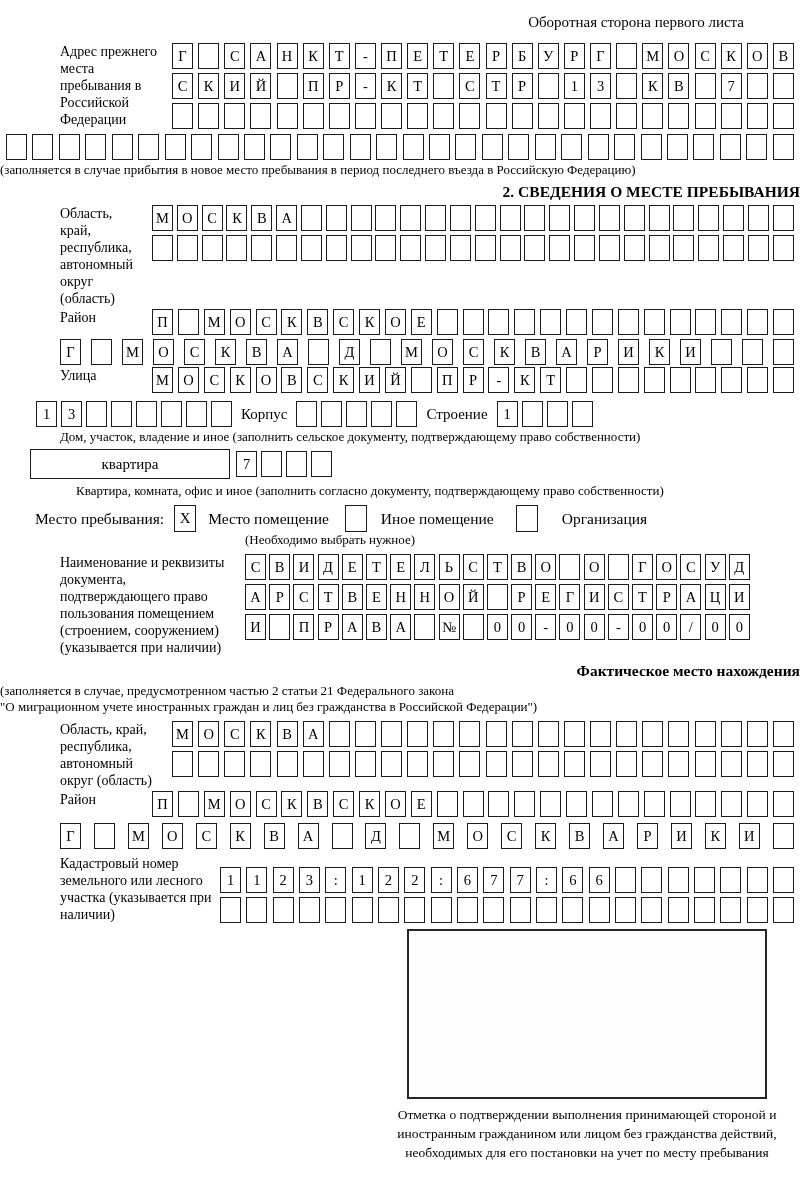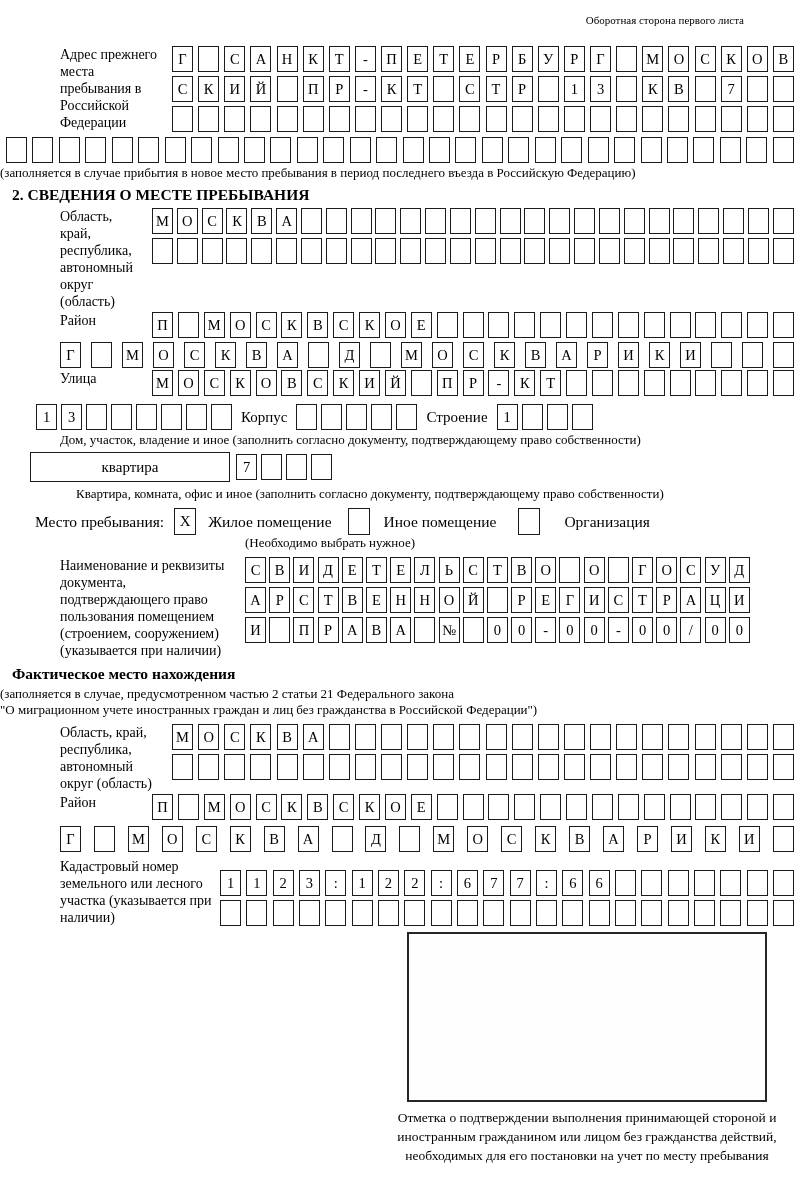--- a/index.html
+++ b/index.html
@@ -1,58 +1,58 @@
 <!DOCTYPE html>
 <html><head>
 <meta charset="utf-8">
 <style>
   html,body{margin:0;padding:0;}
   body{
     width:800px;height:1180px;background:#ffffff;color:#000;
     font-family:"Liberation Serif","DejaVu Serif",serif;
     overflow:hidden;
   }
-  .top-note{margin:14px 56px 5px 0;text-align:right;font-size:11px;}
+  .top-note{margin:14px 56px 5px 0;text-align:right;font-size:15px;}
   
   .cell{
     box-sizing:border-box;flex:0 0 21px;width:21px;height:26px;
     border:1.6px solid #1b1b1b;display:flex;align-items:center;justify-content:center;
     font-size:14.5px;line-height:1;background:#fff;
   }
   .cellrow{display:flex;justify-content:space-between;width:100%;}
   .cellcol{flex:1 1 auto;display:flex;flex-direction:column;gap:4px;min-width:0;}
   .frow{display:flex;align-items:flex-start;margin:0 6px 0 60px;}
   .flabel{flex:0 0 auto;font-size:14px;line-height:17px;padding-right:6px;box-sizing:border-box;}
   .w92{width:92px}.w112{width:112px}.w118{width:118px}.w160{width:160px}.w176{width:176px}.w185{width:185px}
   .w505{flex:0 0 505px;}
   .fullrow{margin:5px 6px 0 6px;}
   .note{font-size:13px;line-height:16px;}
   .center{}
-  .sec-title{font-weight:bold;font-size:15.5px;text-align:left;margin-top:5px;margin-left:12px;}
+  .sec-title{font-weight:bold;font-size:15.5px;text-align:right;margin-top:5px;}
   .mt2{margin-top:2px}.mt4{margin-top:4px}.mt6{margin-top:6px}.mt8{margin-top:8px}
   .inline-row{display:flex;align-items:center;margin-left:30px;margin-right:6px;}
   .wbox{box-sizing:border-box;border:1.8px solid #1b1b1b;height:30px;display:flex;align-items:center;justify-content:center;font-size:15px;background:#fff;}
   .dom-box{width:168px;}
   .kv-box{width:200px;}
   .cells-inline{display:flex;gap:4px;margin-left:6px;}
   .ilabel{font-size:15px;margin:0 9px;}
   .chk{box-sizing:border-box;flex:0 0 22px;width:22px;height:27px;border:1.8px solid #1b1b1b;display:flex;align-items:center;justify-content:center;font-size:15px;background:#fff;}
   .mesto-row{display:flex;align-items:center;margin-left:35px;font-size:15.5px;}
   .mesto-row .lbl{white-space:nowrap;}
   .choose-note{margin-left:245px;}
   .stamp-wrap{width:382px;margin:6px 22px 0 auto;}
   .stamp-box{box-sizing:border-box;width:360px;height:170px;border:2px solid #262626;margin:0 auto;background:#fefefe;}
   .stamp-note{font-size:13.5px;line-height:19px;text-align:center;margin-top:6px;}
 </style>
 </head>
 <body>
 
 <div class="top-note">Оборотная сторона первого листа</div>
 
-<div class="frow" style="margin-top:20px">
+<div class="frow" style="margin-top:12px">
   <div class="flabel w112">Адрес прежнего места пребывания в Российской Федерации</div>
   <div class="cellcol">
     <div class="cellrow">
         <span class="cell">Г</span>
         <span class="cell"></span>
         <span class="cell">С</span>
         <span class="cell">А</span>
         <span class="cell">Н</span>
         <span class="cell">К</span>
         <span class="cell">Т</span>
@@ -343,37 +343,37 @@
       <span class="cell"></span>
     </div>
   <div class="ilabel">Строение</div>
   <div class="cells-inline" style="margin-left:0">
       <span class="cell">1</span>
       <span class="cell"></span>
       <span class="cell"></span>
       <span class="cell"></span>
     </div>
 </div>
-<div class="note mt2" style="margin-left:60px">Дом, участок, владение и иное (заполнить согласно документу, подтверждающему право собственности)</div>
+<div class="note mt2" style="margin-left:60px">Дом, участок, владение и иное (заполнить сельское документу, подтверждающему право собственности)</div>
 
 <div class="inline-row mt4">
   <div class="wbox kv-box">квартира</div>
   <div class="cells-inline">
       <span class="cell">7</span>
       <span class="cell"></span>
       <span class="cell"></span>
       <span class="cell"></span>
     </div>
 </div>
 <div class="note mt4" style="margin-left:76px">Квартира, комната, офис и иное (заполнить согласно документу, подтверждающему право собственности)</div>
 
 <div class="mesto-row mt6">
   <span class="lbl" style="margin-right:10px">Место пребывания:</span>
   <span class="chk">X</span>
-  <span class="lbl" style="margin:0 16px 0 12px">Жилое помещение</span>
+  <span class="lbl" style="margin:0 16px 0 12px">Место помещение</span>
   <span class="chk"></span>
   <span class="lbl" style="margin:0 22px 0 14px">Иное помещение</span>
   <span class="chk"></span>
   <span class="lbl" style="margin-left:24px">Организация</span>
 </div>
 <div class="note choose-note">(Необходимо выбрать нужное)</div>
 
 <div class="frow mt6">
   <div class="flabel w185">Наименование и реквизиты документа, подтверждающего право пользования помещением (строением, сооружением) (указывается при наличии)</div>
   <div class="cellcol w505">

